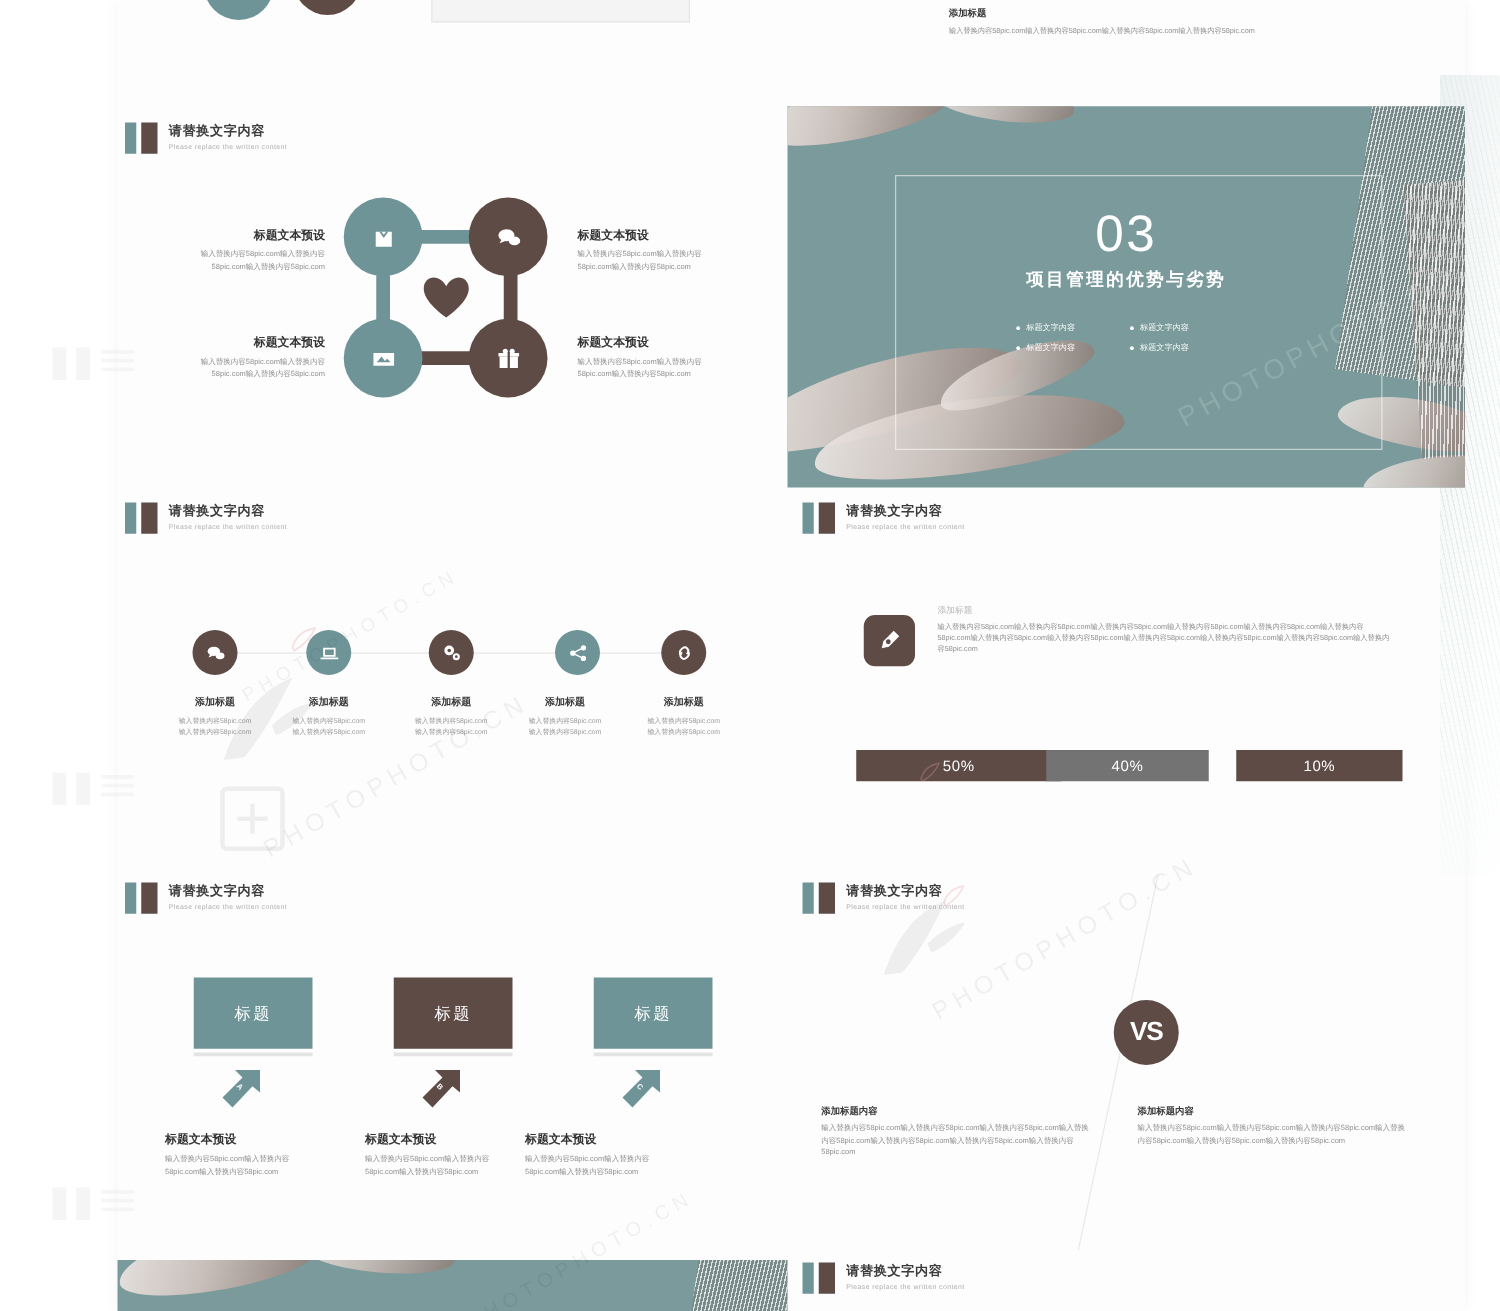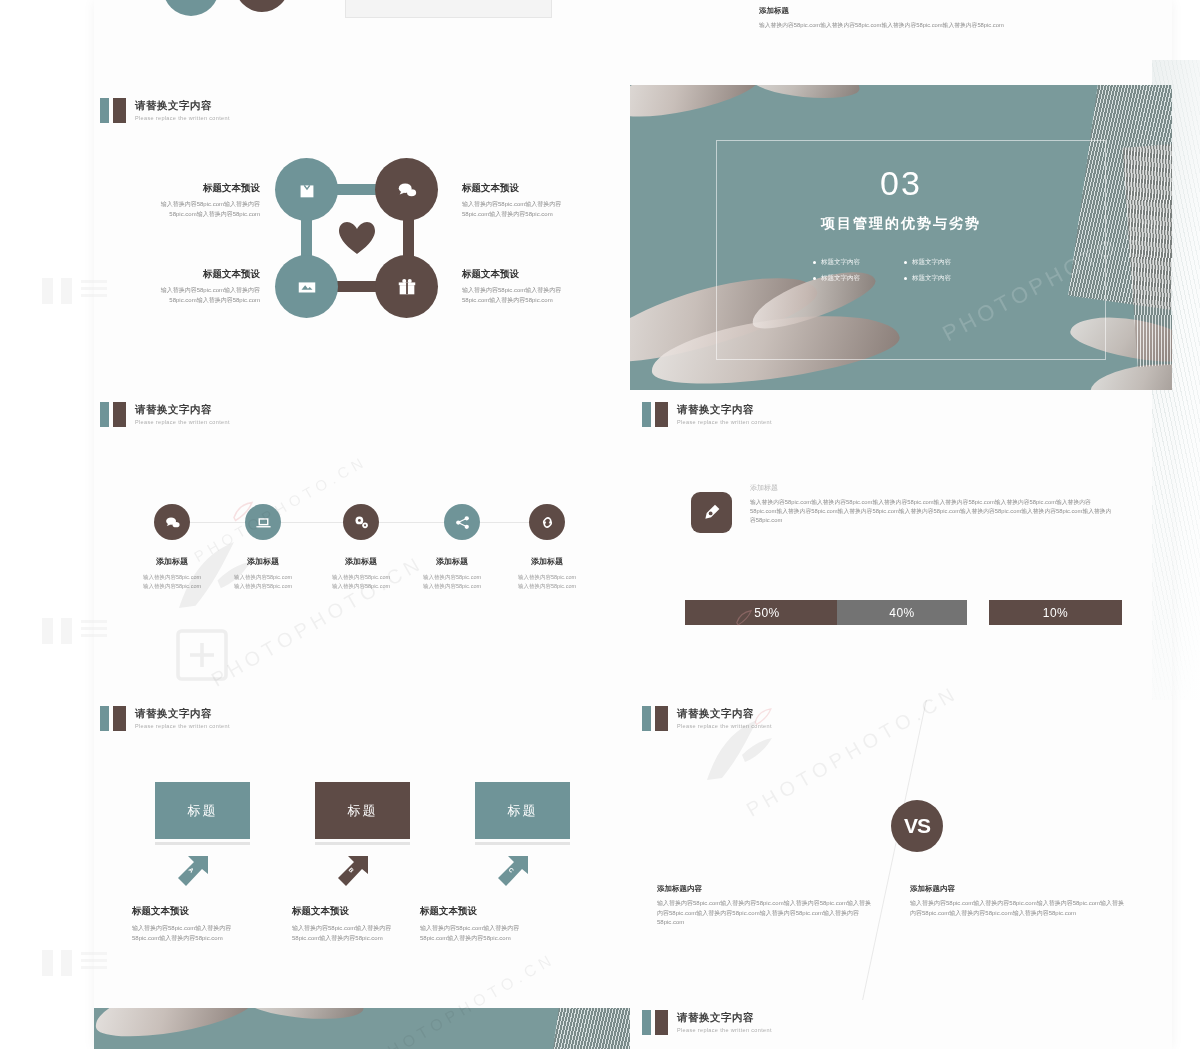--- a/index.html
+++ b/index.html
@@ -133,21 +133,21 @@
   .note { position:absolute; }
   .note .nh { font-size:7.5px; font-weight:bold; color:#3a3a3a; margin-bottom:5px; }
   .note .nb { font-size:5.8px; color:#8e8e8e; line-height:9px; }
 
   
   .slide03 { position:absolute; left:598px; top:85px; width:542px; height:305px;
              background:#7a9a9b; overflow:hidden; }
   .slide03 .frame { position:absolute; left:86px; top:55px; width:390px; height:220px;
                     border:1px solid rgba(255,255,255,.55); }
   .slide03 .num { position:absolute; left:0; right:0; top:79px; text-align:center;
-                  font-size:34px; color:#fff; font-weight:300; letter-spacing:2px;
+                  font-size:41px; color:#fff; font-weight:300; letter-spacing:2px;
                   font-family:"Liberation Sans", sans-serif; }
   .slide03 .stitle { position:absolute; left:0; right:0; top:130px; text-align:center;
                      font-size:14px; color:#fff; font-weight:bold; letter-spacing:2px; }
   .slide03 .bullets { position:absolute; left:0; right:0; top:173px;
                       display:flex; justify-content:center; gap:6px; }
   .slide03 .bcol { display:flex; flex-direction:column; gap:7px; }
   .slide03 .bi { display:flex; align-items:center; font-size:6.5px; color:rgba(255,255,255,.92); width:85px; }
   .slide03 .bi b { display:inline-block; width:3px; height:3px; border-radius:50%;
                    background:#fff; margin-right:5px; flex:none; }
 

